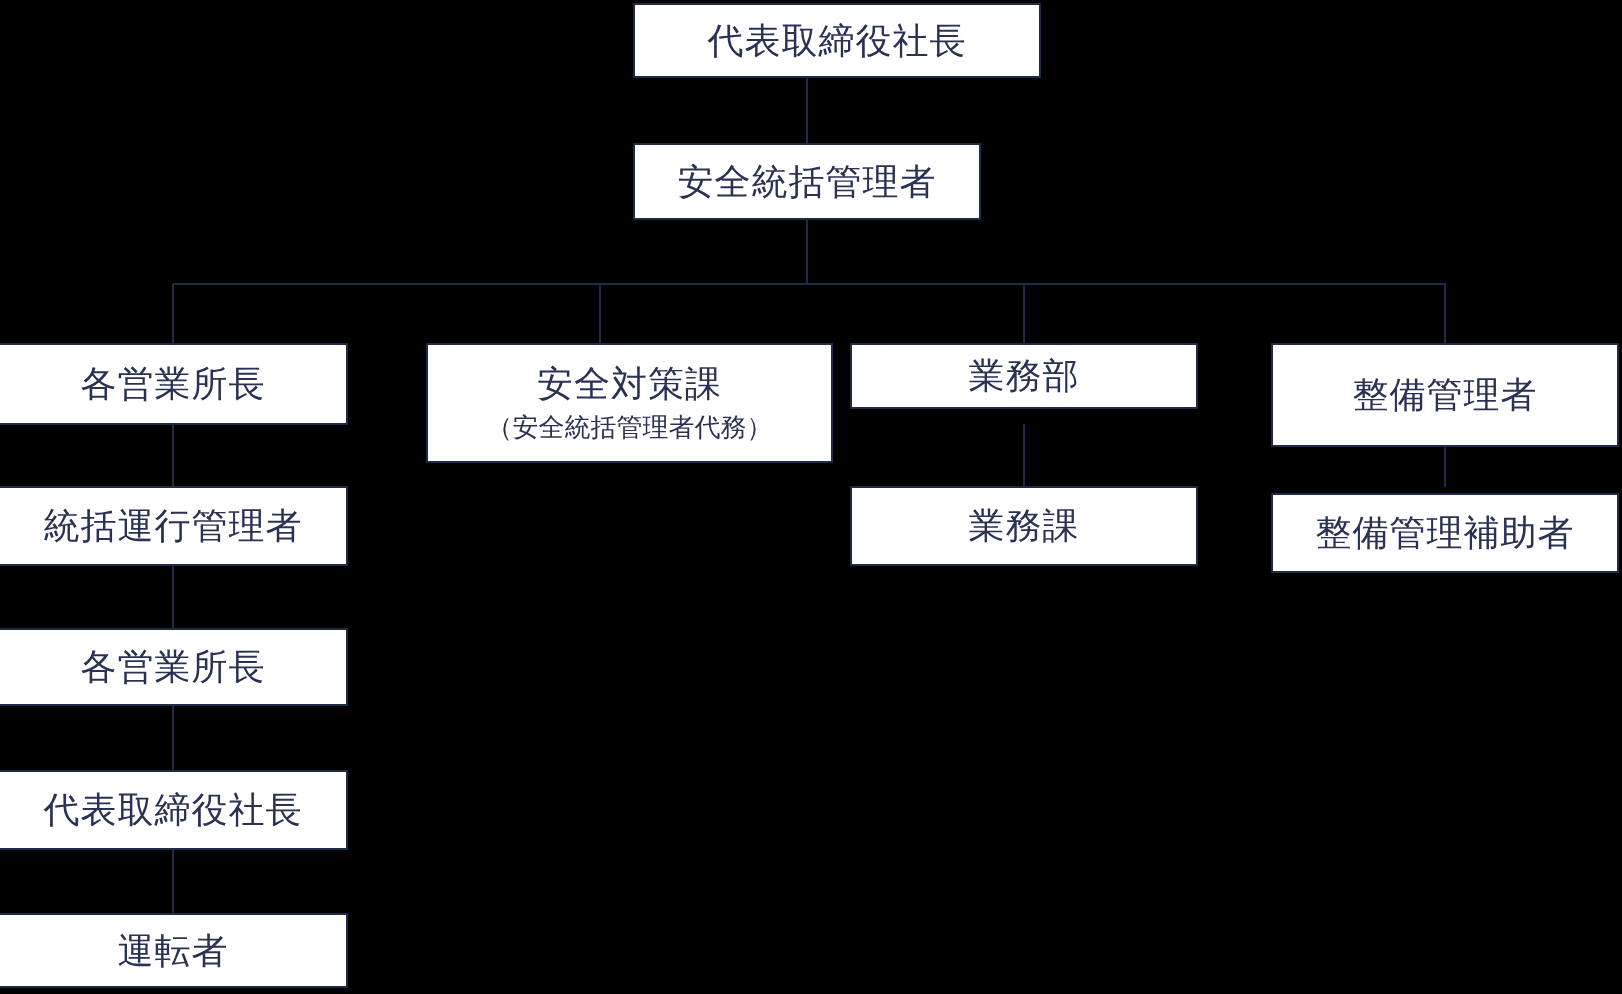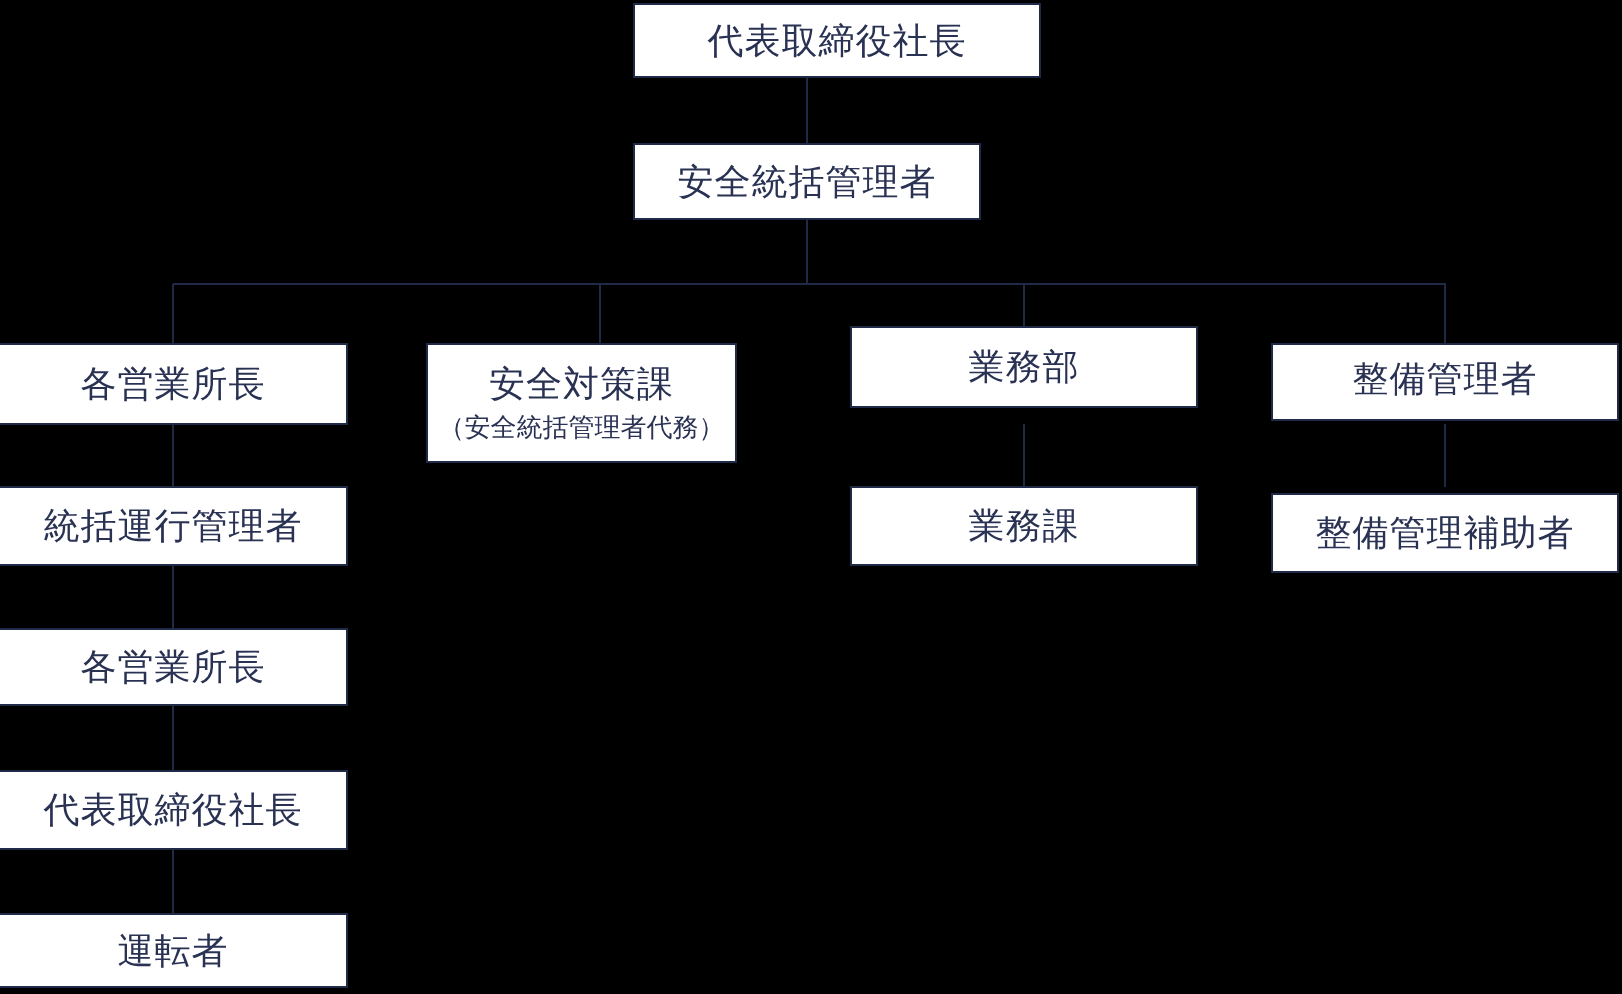--- a/index.html
+++ b/index.html
@@ -66,30 +66,30 @@
   </div>
 
   <div class="node" style="left:633px; top:143px; width:348px; height:77px;text-align:right;">
     <span>安全統括管理者</span>
   </div>
 
   <div class="node" style="left:-2px; top:343px; width:350px; height:82px;">
     <span>各営業所長</span>
   </div>
 
-  <div class="node" style="left:426px; top:343px; width:311px; height:120px;">
+  <div class="node" style="left:426px; top:343px; width:407px; height:120px;">
     <span>安全対策課</span>
     <span class="sub">（安全統括管理者代務）</span>
   </div>
 
-  <div class="node" style="left:850px; top:326px; width:348px; height:82px;">
+  <div class="node" style="left:850px; top:343px; width:348px; height:66px;">
     <span>業務部</span>
   </div>
 
-  <div class="node" style="left:1271px; top:343px; width:348px; height:78px;font-family:Liberation Mono, monospace;">
+  <div class="node" style="left:1271px; top:343px; width:348px; height:104px;">
     <span>整備管理者</span>
   </div>
 
   <div class="node" style="left:-2px; top:486px; width:350px; height:80px;">
     <span>統括運行管理者</span>
   </div>
 
   <div class="node" style="left:850px; top:486px; width:348px; height:80px;text-align:right;">
     <span>業務課</span>
   </div>

